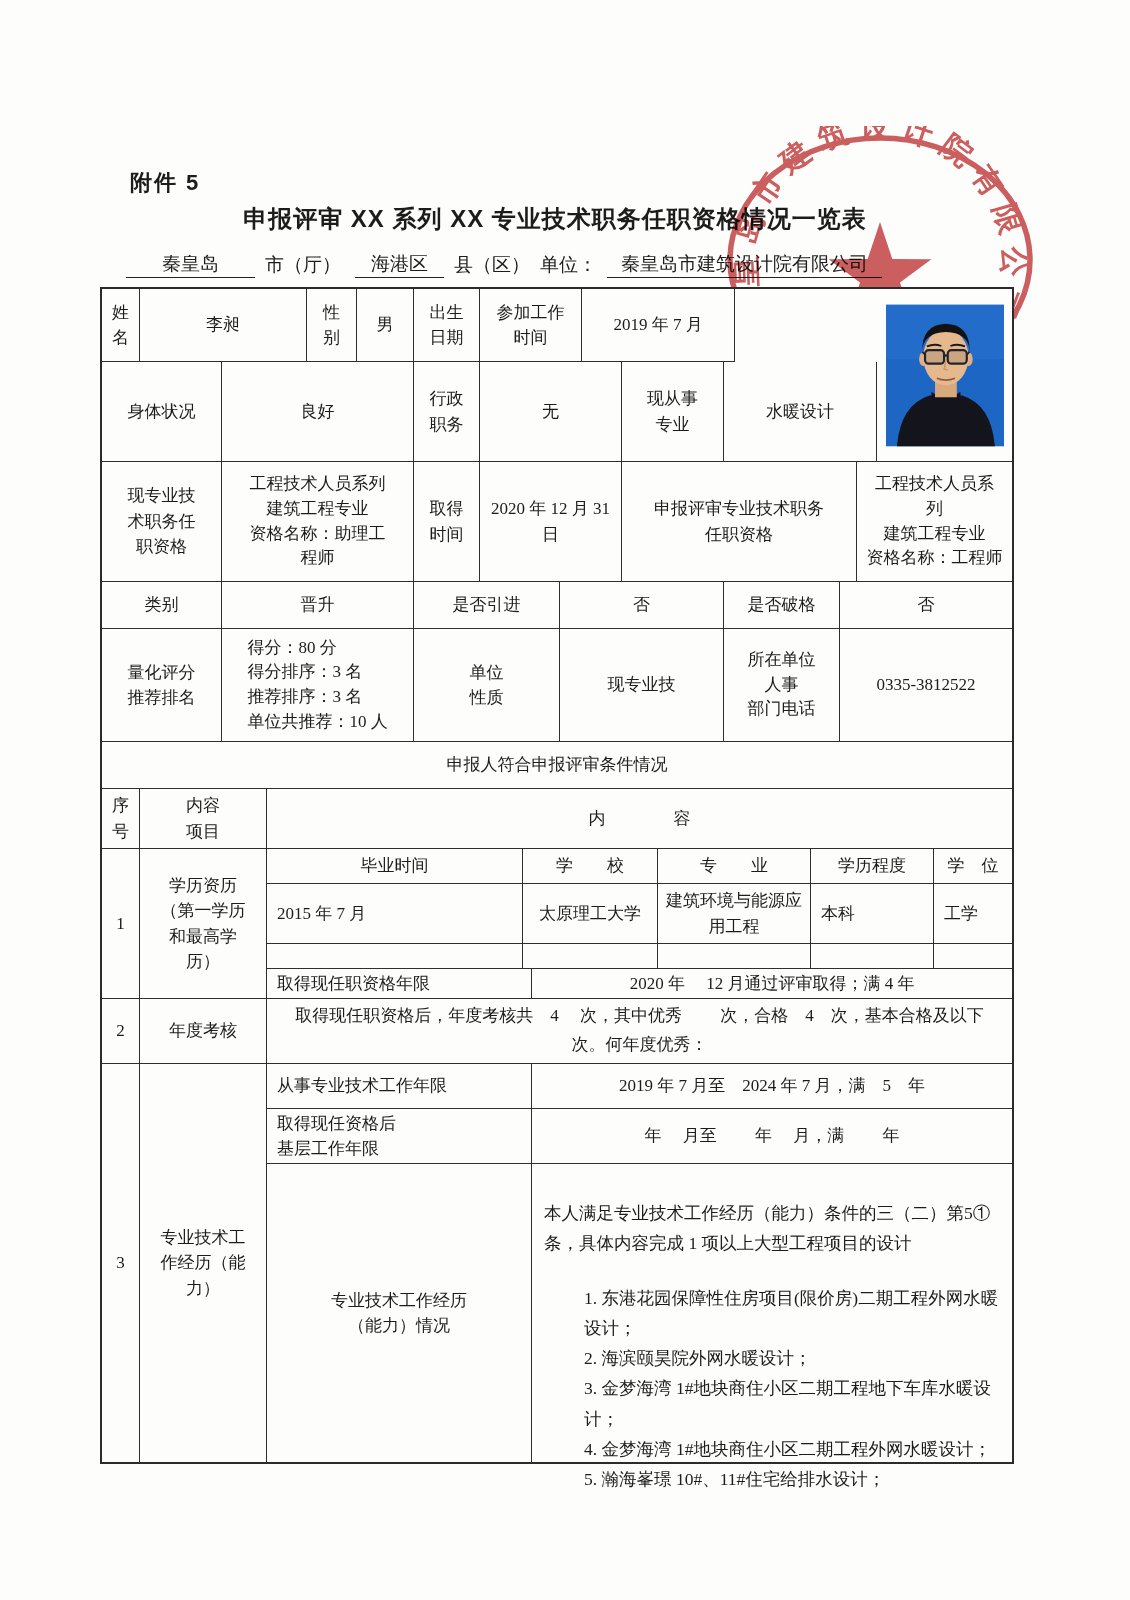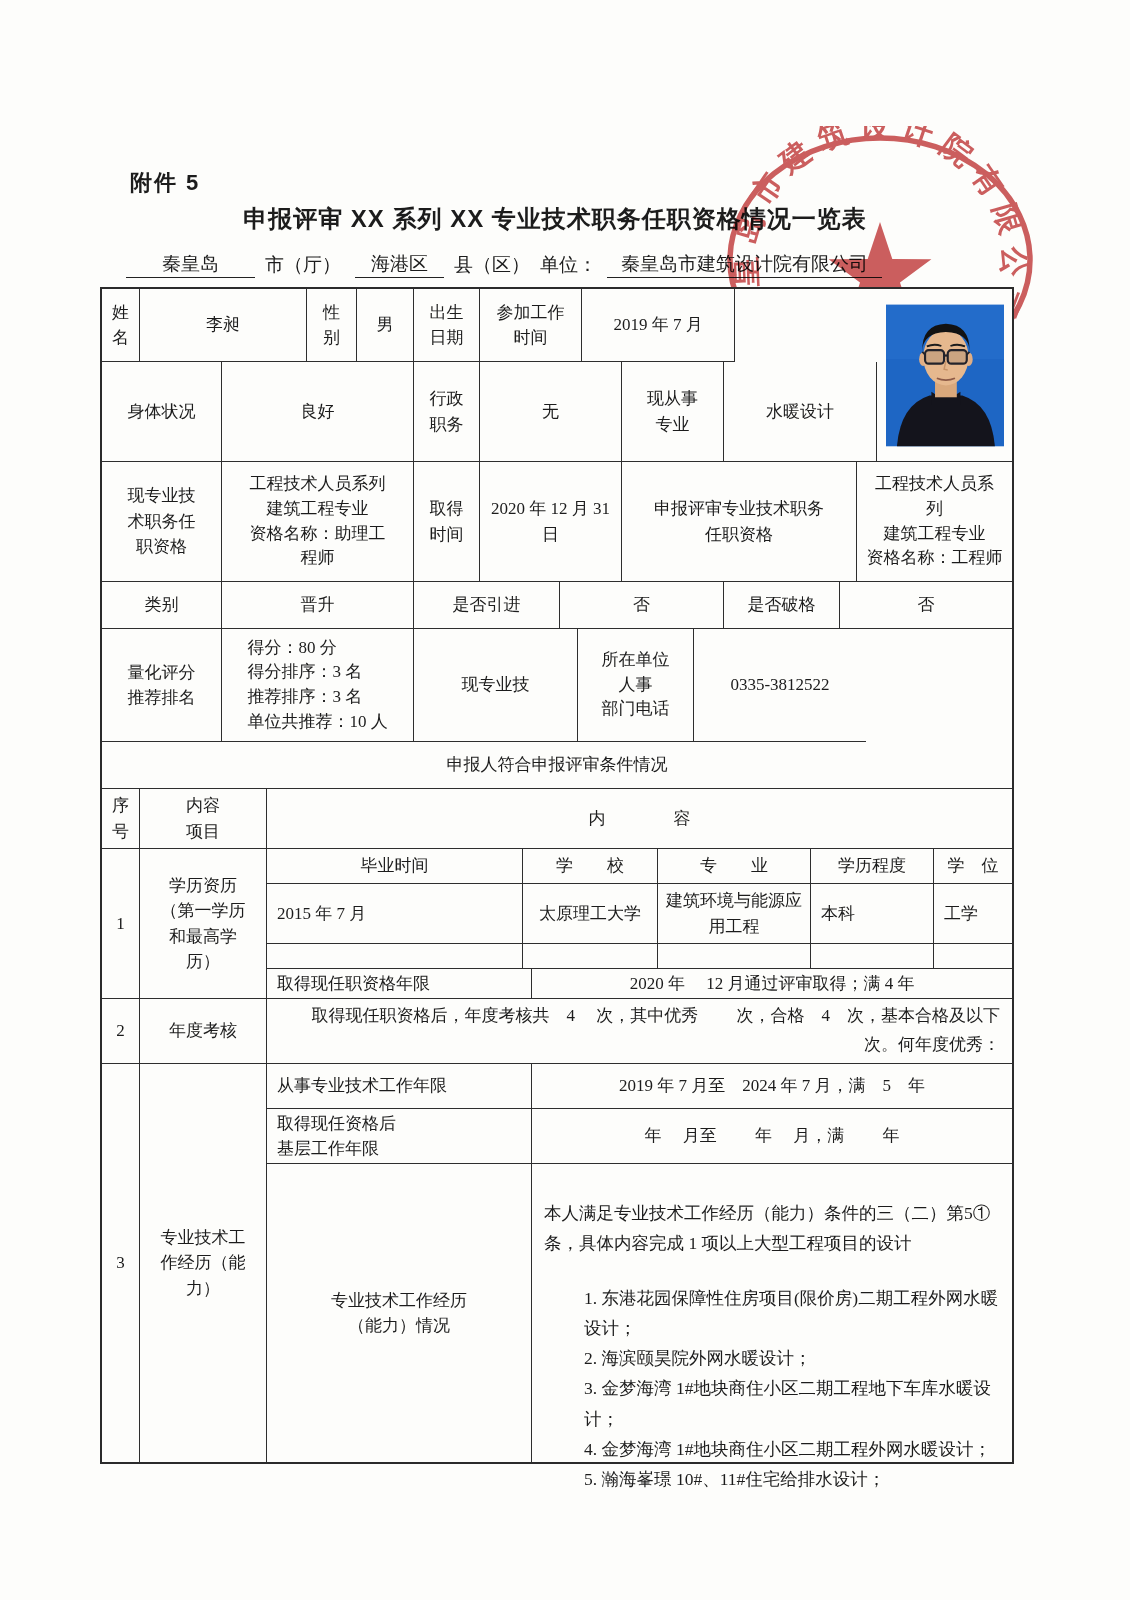--- a/index.html
+++ b/index.html
@@ -151,20 +151,22 @@
       <div class="c norb" style="width:172px">否</div>
     </div>
 
     <div class="tr" style="height:113px">
       <div class="c" style="width:120px">量化评分
 推荐排名</div>
       <div class="c small-gap" style="width:192px;justify-content:center;text-align:left">得分：80 分
 得分排序：3 名
 推荐排序：3 名
 单位共推荐：10 人</div>
+      <div class="c" style="width:146px">单位
+性质</div>
       <div class="c" style="width:164px">现专业技</div>
       <div class="c small-gap" style="width:116px">所在单位
 人事
 部门电话</div>
       <div class="c norb" style="width:172px">0335-3812522</div>
     </div>
 
     <div class="tr" style="height:47px">
       <div class="c norb" style="width:910px">申报人符合申报评审条件情况</div>
     </div>
@@ -208,21 +210,21 @@
         <div class="tr" style="height:30px">
           <div class="c lpad" style="width:265px">取得现任职资格年限</div>
           <div class="c norb" style="width:480px">2020 年　 12 月通过评审取得；满 4 年</div>
         </div>
       </div>
     </div>
 
     <div class="tr">
       <div class="c" style="width:38px;height:65px">2</div>
       <div class="c" style="width:127px;height:65px">年度考核</div>
-      <div class="c norb" style="width:745px;height:65px;justify-content:flex-start;text-align:right;padding:4px 12px;line-height:1.7">取得现任职资格后，年度考核共　4　 次，其中优秀　　 次，合格　4　次，基本合格及以下　　次。何年度优秀：</div>
+      <div class="c norb" style="width:745px;height:65px;justify-content:flex-start;text-align:center;padding:4px 12px;line-height:1.7">取得现任职资格后，年度考核共　4　 次，其中优秀　　 次，合格　4　次，基本合格及以下　　次。何年度优秀：</div>
     </div>
 
     <div class="tr">
       <div class="c nobb" style="width:38px;height:398px">3</div>
       <div class="c nobb" style="width:127px;height:398px">专业技术工
 作经历（能
 力）</div>
       <div class="col" style="width:745px">
         <div class="tr" style="height:45px">
           <div class="c lpad" style="width:265px">从事专业技术工作年限</div>

